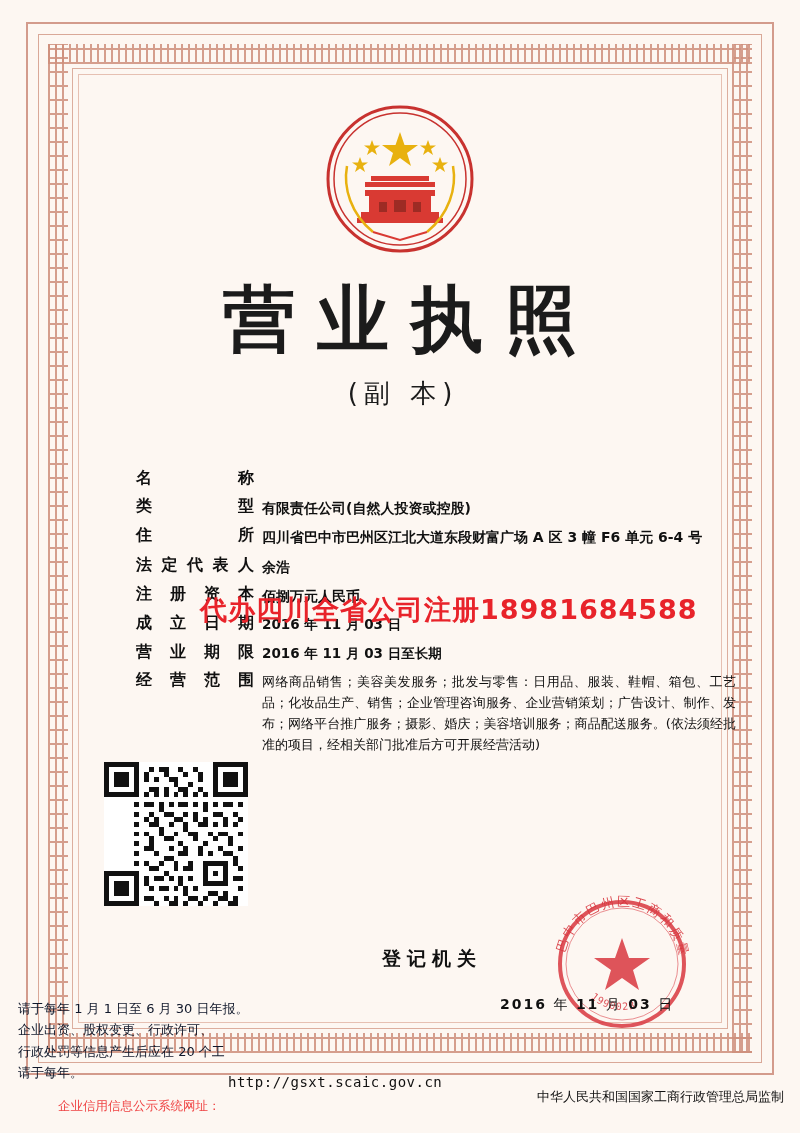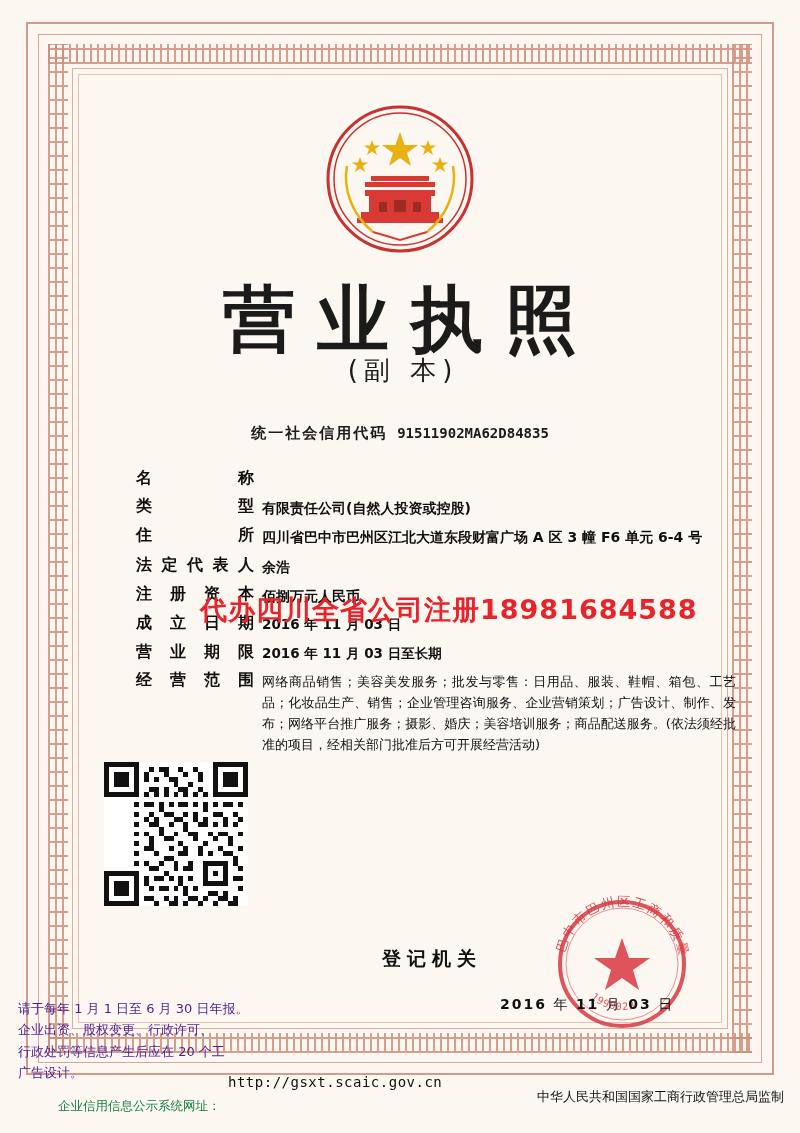--- a/index.html
+++ b/index.html
@@ -73,21 +73,21 @@
     text-align: center;
     font-family: "DejaVu Sans", sans-serif;
     font-weight: bold;
     font-size: 72px;
     letter-spacing: 22px;
     text-indent: 22px;
     color: #1b1b1b;
   }
   .subtitle {
     position: absolute;
-    top: 353px;
+    top: 376px;
     left: 0; right: 0;
     text-align: center;
     font-family: "DejaVu Sans", sans-serif;
     font-size: 26px;
     letter-spacing: 6px;
     text-indent: 6px;
     color: #1b1b1b;
   }
   .credit-code {
     position: absolute;
@@ -198,29 +198,29 @@
 
   
   .footer-left {
     position: absolute;
     left: 18px;
     top: 998px;
     width: 240px;
     font-family: "DejaVu Sans", sans-serif;
     font-size: 13px;
     line-height: 1.65;
-    color: #4c1d95;
+    color: #0f172a;
   }
   .footer-url-label {
     position: absolute;
     left: 58px;
     top: 1098px;
     font-family: "DejaVu Sans", sans-serif;
     font-size: 12.5px;
-    color: #15803d;
+    color: #ef4444;
   }
   .footer-url {
     position: absolute;
     left: 228px;
     top: 1074px;
     font-family: "DejaVu Sans Mono", monospace;
     font-size: 14px;
     color: #111;
     letter-spacing: .5px;
   }
@@ -280,23 +280,20 @@
       </g>
       <g stroke="#d93a33" stroke-width="2" fill="none">
         <path d="M48 128 L75 136 L102 128"></path>
       </g>
     </svg>
   </div>
 
   <div class="title">营业执照</div>
   <div class="subtitle">(副 本)</div>
 
-  <div class="credit-code">
-    <span class="cc-label">统一社会信用代码</span><span class="cc-value">91511902MA62D84835</span>
-  </div>
 
   <div class="fields">
 
     <div class="field-row">
       <div class="field-label">
         <span>名</span>
         <span>称</span>
       </div>
     </div>
 
@@ -549,20 +546,20 @@
     <b>11</b>
     <span>月</span>
     <b>03</b>
     <span>日</span>
   </div>
 
   <div class="footer-left">
     <div>请于每年 1 月 1 日至 6 月 30 日年报。</div>
     <div>企业出资、股权变更、行政许可、</div>
     <div>行政处罚等信息产生后应在 20 个工</div>
-    <div>广告设计。</div>
+    <div>请于每年。</div>
   </div>
 
   <div class="footer-url-label">企业信用信息公示系统网址：</div>
   <div class="footer-url">http://gsxt.scaic.gov.cn</div>
   <div class="footer-right">中华人民共和国国家工商行政管理总局监制</div>
 
 </div>
 
 </body></html>

